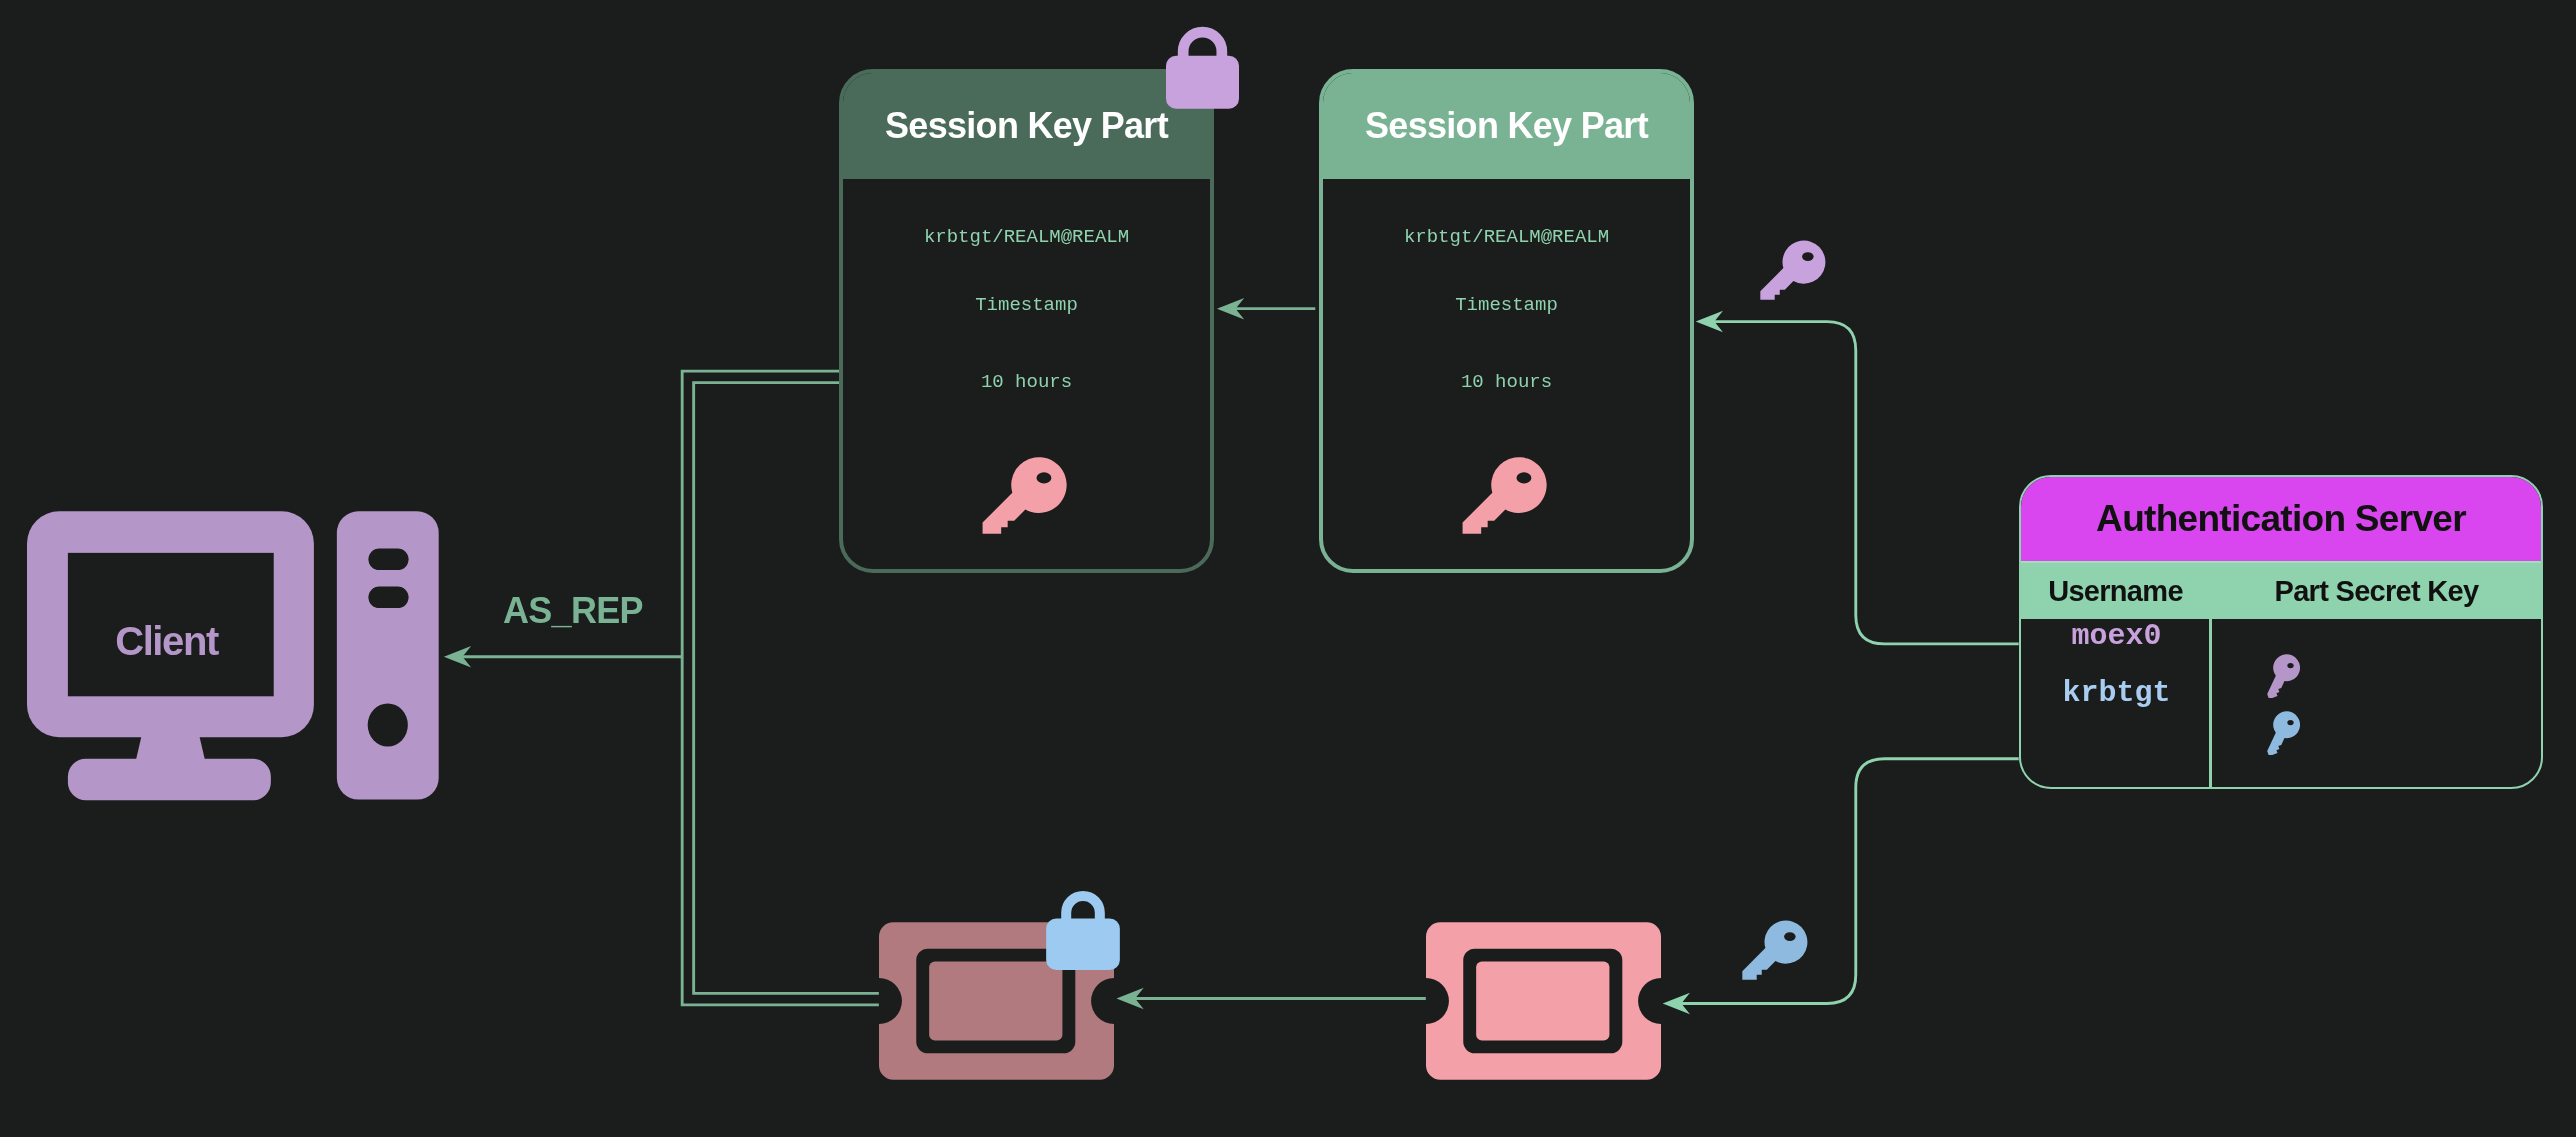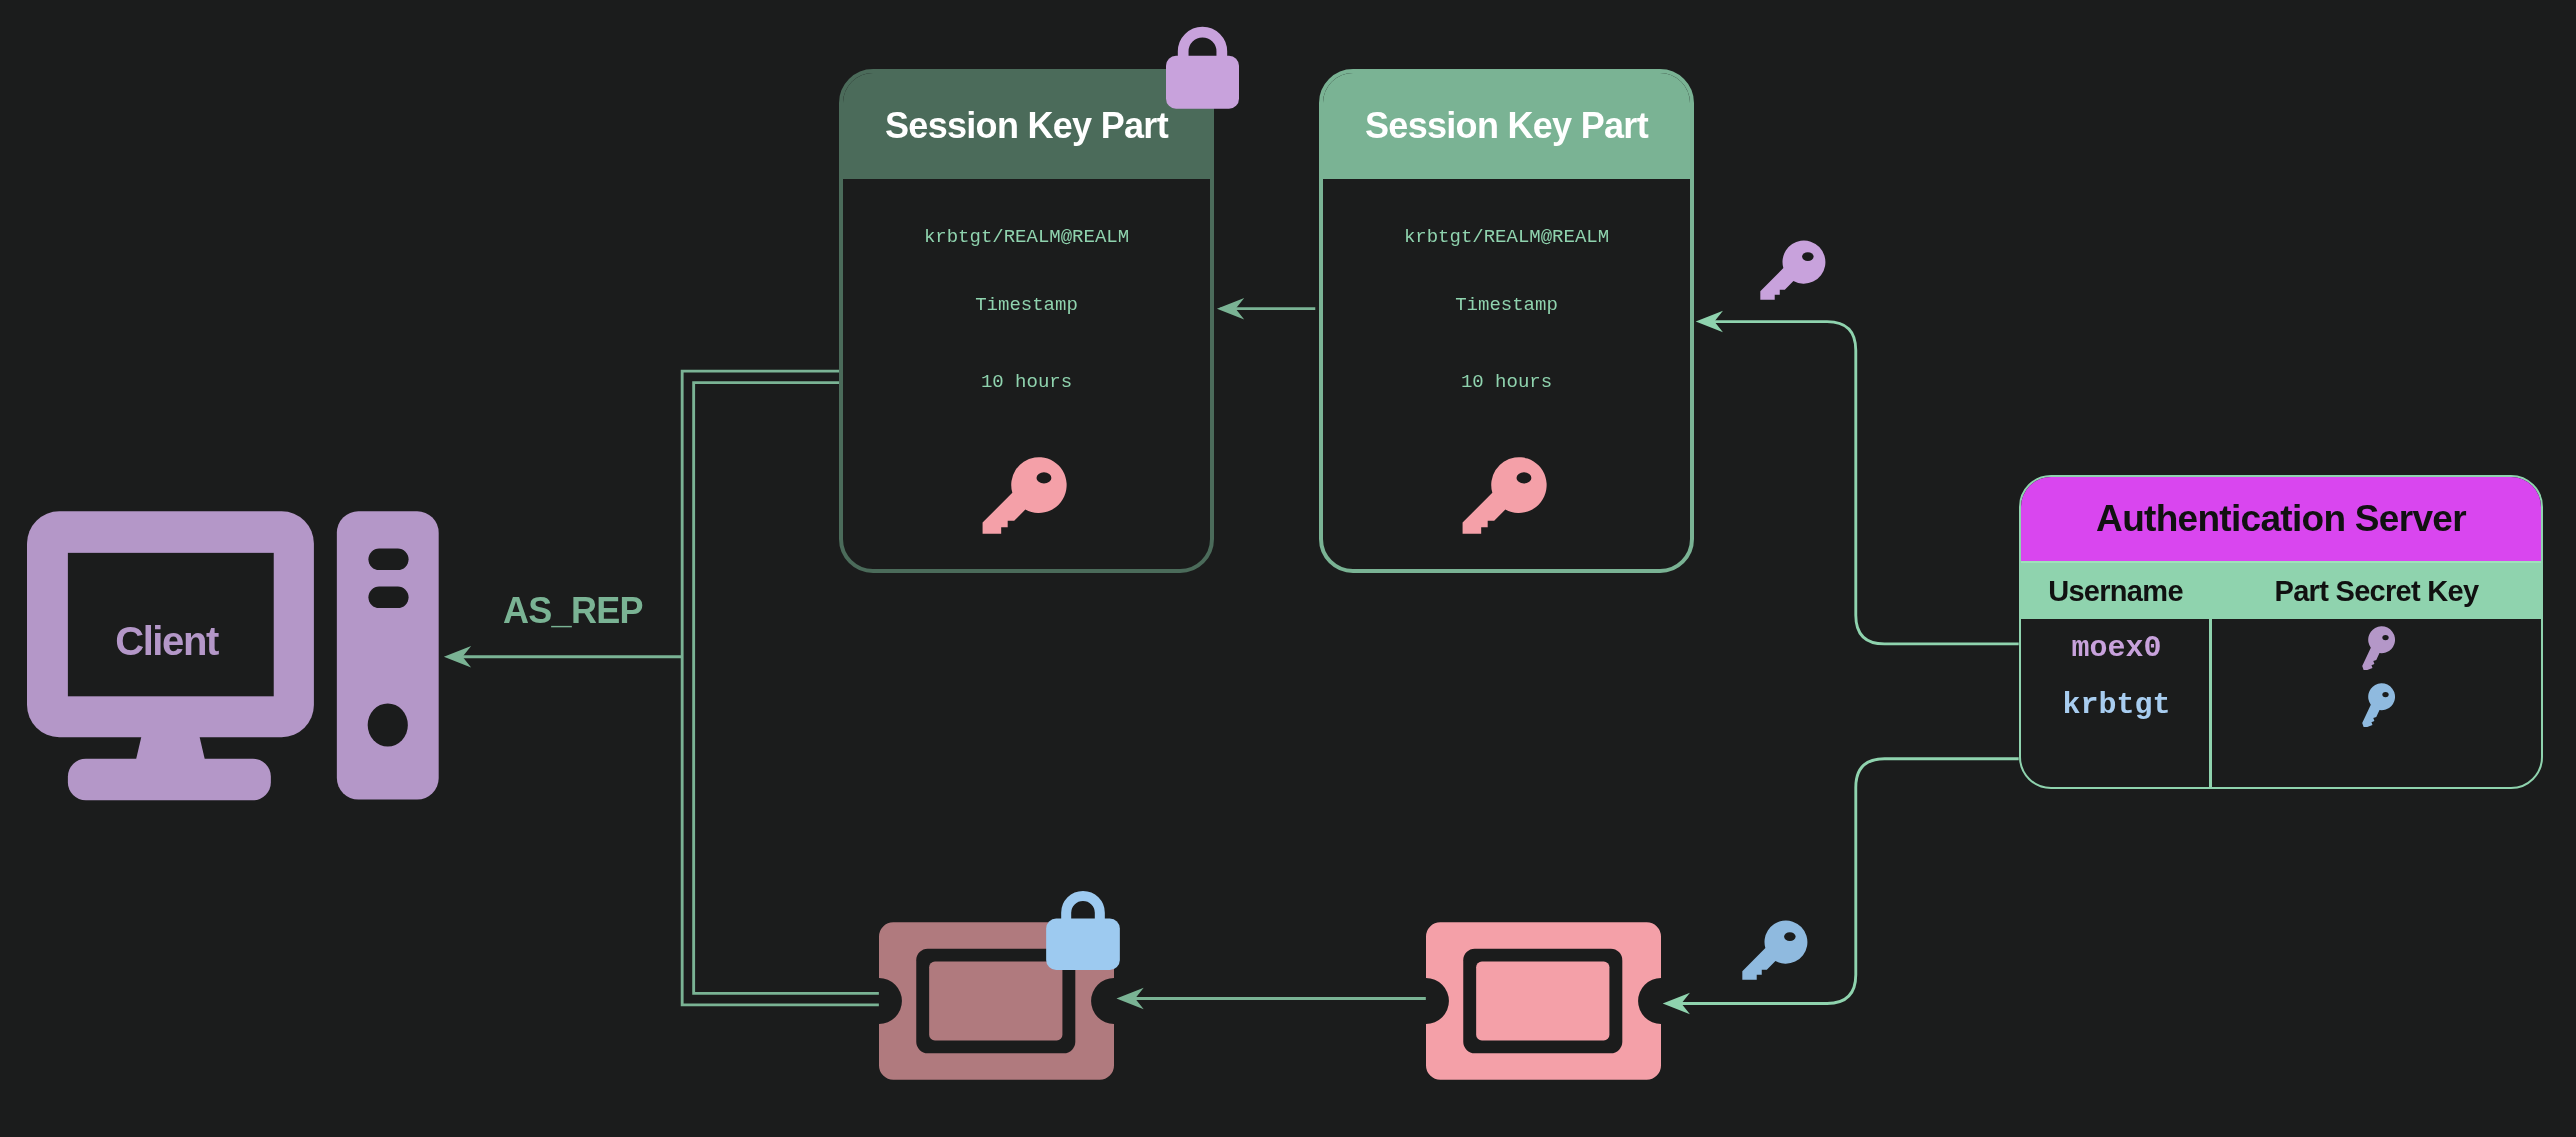--- a/index.html
+++ b/index.html
@@ -18,21 +18,21 @@
   .skbox.b2 .hdr { background: #7ab394; }
 
   .as { position: absolute; left: 2019px; top: 475px; width: 524px; height: 314px; box-sizing: border-box;
     border: 2.9px solid #8fd3ae; border-radius: 32px; overflow: hidden; background: #1b1c1c; }
   .as .title { height: 84px; background: #d946ef; display: flex; align-items: center; justify-content: center;
     font-weight: bold; font-size: 37px; color: #111; letter-spacing: -0.7px; }
   .as .thead { height: 56px; background: #8fd3ae; border-top: 2.9px solid #9fe0bb; display: flex; }
   .as .thead div { display: flex; align-items: center; justify-content: center; font-weight: bold; font-size: 29px; color: #111; letter-spacing: -0.7px; }
   .as .c1 { width: 191px; box-sizing: border-box; border-right: 2.9px solid #8fd3ae; }
   .as .c2 { flex: 1; }
-  .as .row { height: 57px; display: flex; }
+  .as .row { height: 57px; display: flex; flex-direction: column; }
   .as .row div { display: flex; align-items: center; justify-content: center; font-family: "Liberation Mono", monospace; font-size: 30px; font-weight: bold; }
 
   .label-asrep { position: absolute; left: 503px; top: 590px; color: #7ab394; font-weight: bold; font-size: 36px; letter-spacing: -0.7px; }
   .client-label { position: absolute; left: 68px; top: 553px; width: 197px; height: 176px; display: flex; align-items: center; justify-content: center;
     color: #b497c8; font-weight: bold; font-size: 40px; letter-spacing: -1.4px; }
 </style>
 </head>
 <body>
 
 <svg class="layer" width="2576" height="1137" viewBox="0 0 3588 1584">

